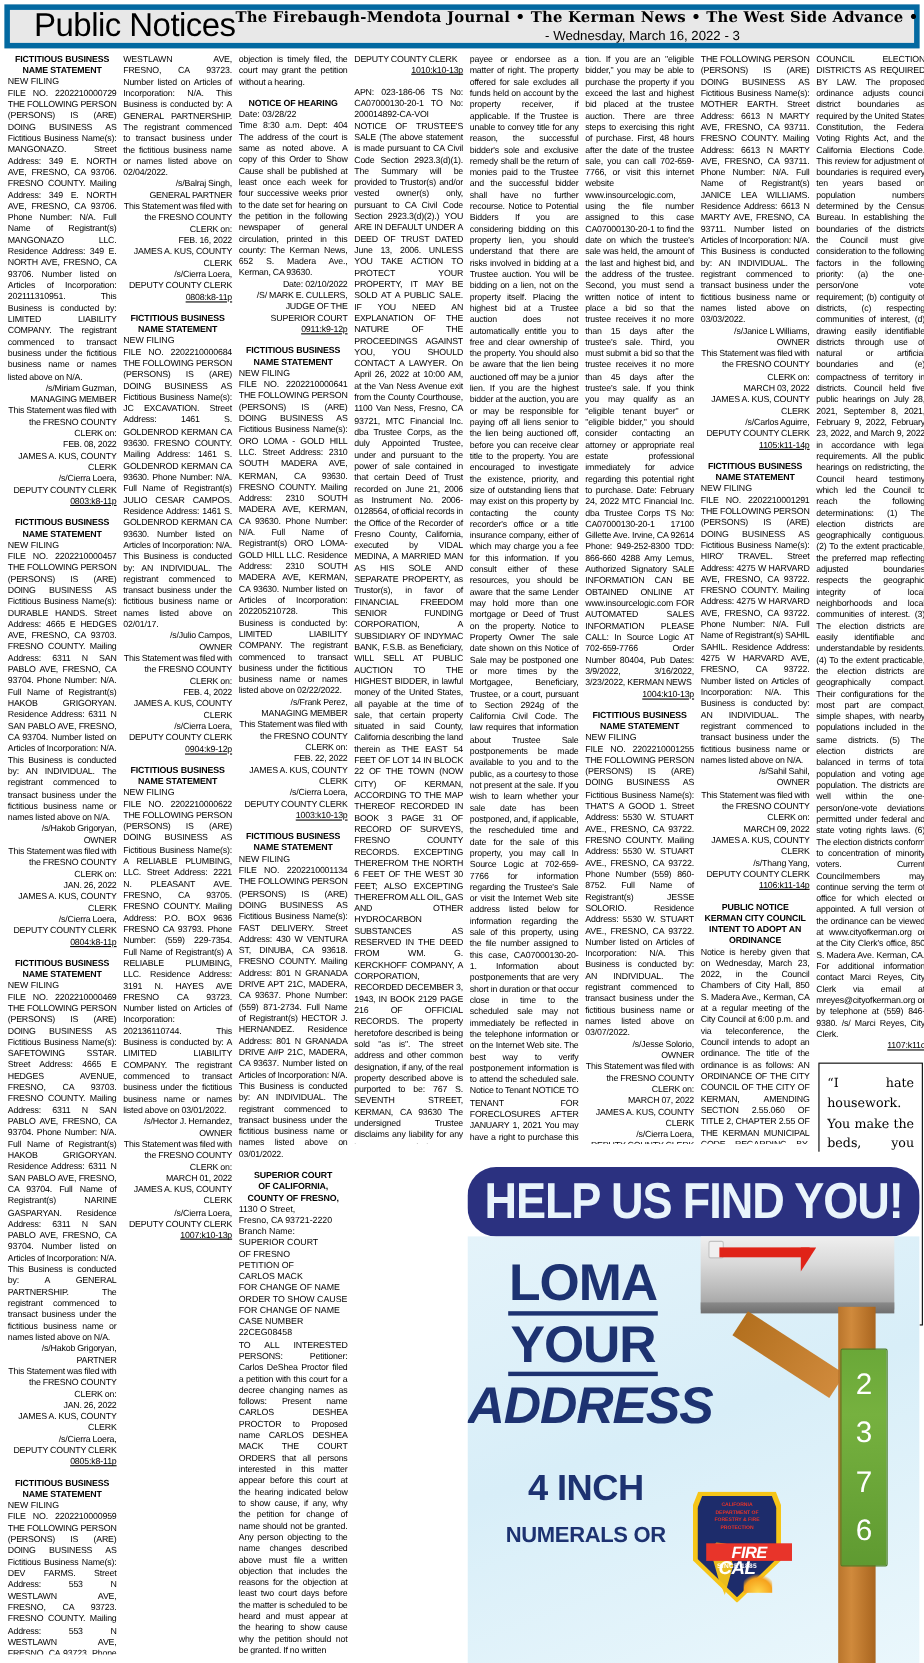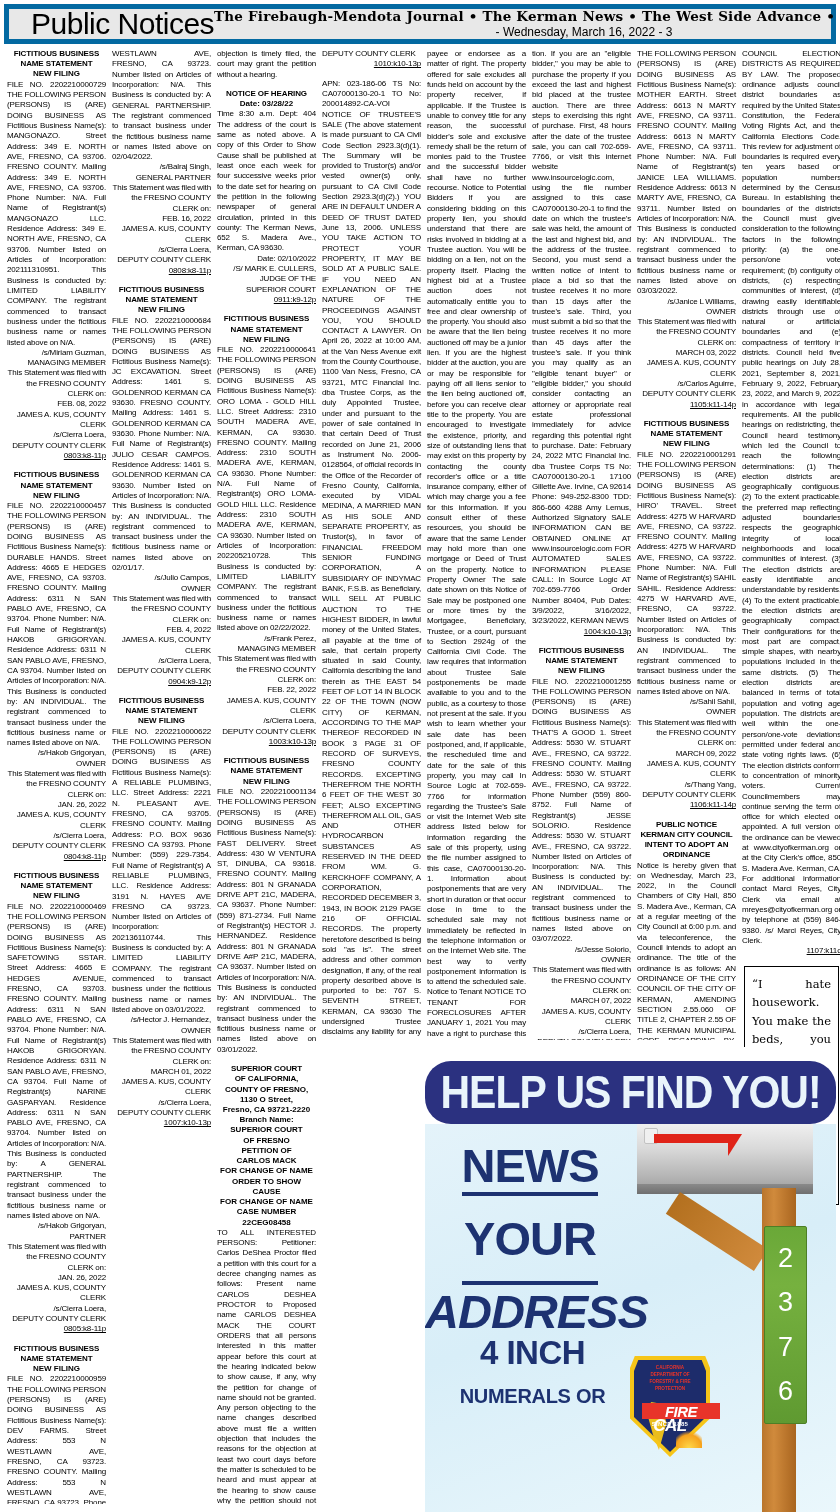--- a/index.html
+++ b/index.html
@@ -19,21 +19,21 @@
 
   
   .cols{display:flex;margin:5px 4px 10px 4px;box-sizing:border-box;}
   .col{width:105px;flex:0 0 105px;padding:0 3px;box-sizing:border-box;
        position:relative;}
   .col + .col{border-left:0;}
 
   .notice{margin-bottom:9px;}
   .nhead{text-align:center;font-weight:700;font-size:8px;line-height:1.28;
          letter-spacing:-.1px;}
-  .nsub{text-align:center;font-size:8px;line-height:1.28;font-weight:bold;}
+  .nsub{font-size:8px;line-height:1.28;}
   .body{font-size:8px;line-height:1.29;text-align:justify;
         letter-spacing:-.15px;word-spacing:-.2px;hyphens:auto;}
   .rt{text-align:right;display:block;}
   .sig{text-align:right;display:block;}
   .fileno{display:block;text-align:right;text-decoration:underline;}
 
   
   .quotebox{border:1px solid #000;margin:6px 2px 0 2px;padding:8px 7px 9px 7px;
             box-sizing:border-box;}
   .quotetext{font-family:"DejaVu Serif",serif;font-size:11.5px;line-height:1.62;
@@ -51,21 +51,21 @@
                   letter-spacing:-1px;font-family:"Liberation Sans",sans-serif;
                   transform:scaleY(1.12);}
   .ad-body{position:absolute;left:0;top:77px;width:411px;height:389px;
            background:linear-gradient(160deg,#e4f3fa 0%,#d8eef8 45%,#eaf7fc 100%);
            overflow:hidden;}
   .ad-txt{position:absolute;left:0;top:18px;width:210px;text-align:center;
           color:#1d3271;font-weight:800;font-family:"Liberation Sans",sans-serif;}
   .ad-post{font-size:47px;line-height:1.0;letter-spacing:-1px;}
   .ad-your{font-size:47px;line-height:1.0;letter-spacing:-1px;
            border-top:4px solid #1d3271;border-bottom:4px solid #1d3271;
-           display:inline-block;padding:19px 2px;margin:3px 0;}
+           display:inline-block;padding:2px 2px;margin:3px 0;}
   .ad-address{font-size:47px;line-height:1.02;letter-spacing:-1px;font-style:italic;}
   .ad-four{position:absolute;left:0;top:212px;width:215px;text-align:center;
            color:#1d3271;font-weight:800;font-family:"Liberation Sans",sans-serif;}
   .ad-4inch{font-size:33px;line-height:1.03;letter-spacing:-.5px;}
   .ad-num{font-size:20px;line-height:1.08;letter-spacing:-.3px;margin-top:16px;}
   .ad-larger{font-size:33px;line-height:1.05;letter-spacing:-.5px;}
 
   
   .mb-box{position:absolute;left:212px;top:-4px;width:176px;height:72px;
           background:linear-gradient(180deg,#f3f3f3 0%,#d9d9d9 40%,#b8b8b8 75%,#9d9d9d 100%);
@@ -287,21 +287,21 @@
       </div>
     </div>
 
   <div class="ad">
     <div class="ad-banner">
       <span>HELP US FIND YOU!</span>
     </div>
     <div class="ad-body">
 
       <div class="ad-txt">
-        <div class="ad-post">NEWS</div>
+        <div class="ad-post">LOMA</div>
         <div><span class="ad-your">YOUR</span></div>
         <div class="ad-address">ADDRESS</div>
       </div>
 
       <div class="ad-four">
         <div class="ad-4inch">4 INCH</div>
         <div class="ad-num">NUMERALS OR</div>
       </div>
 
       <div class="mb-box"></div>

